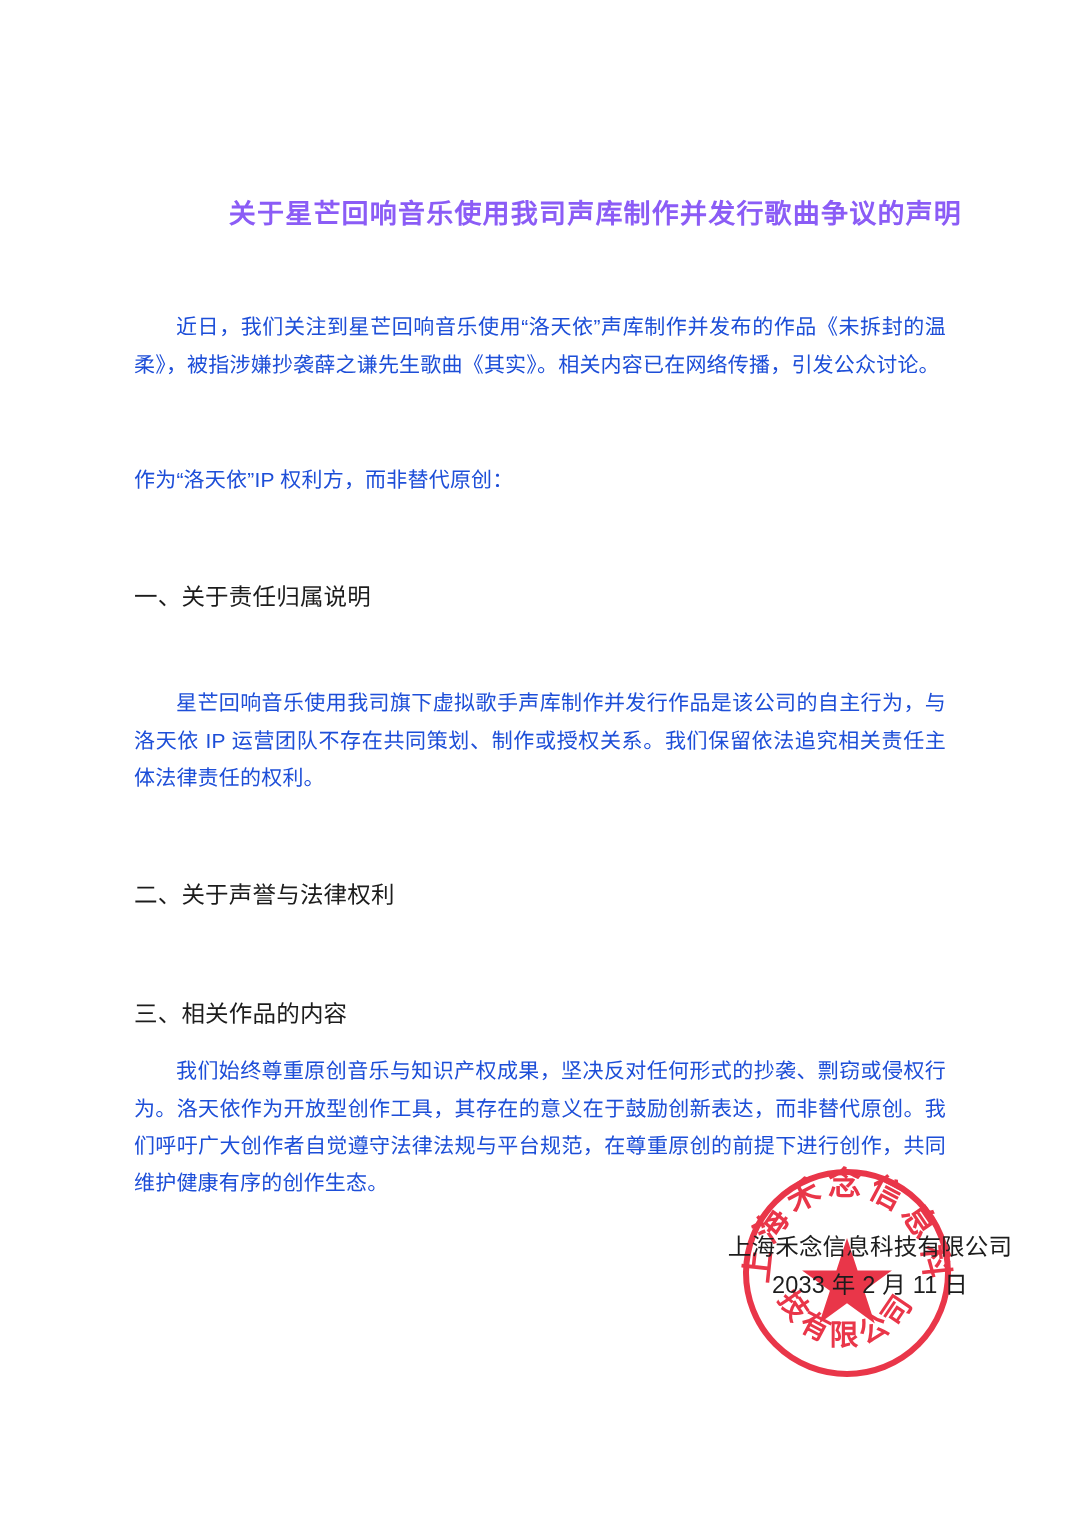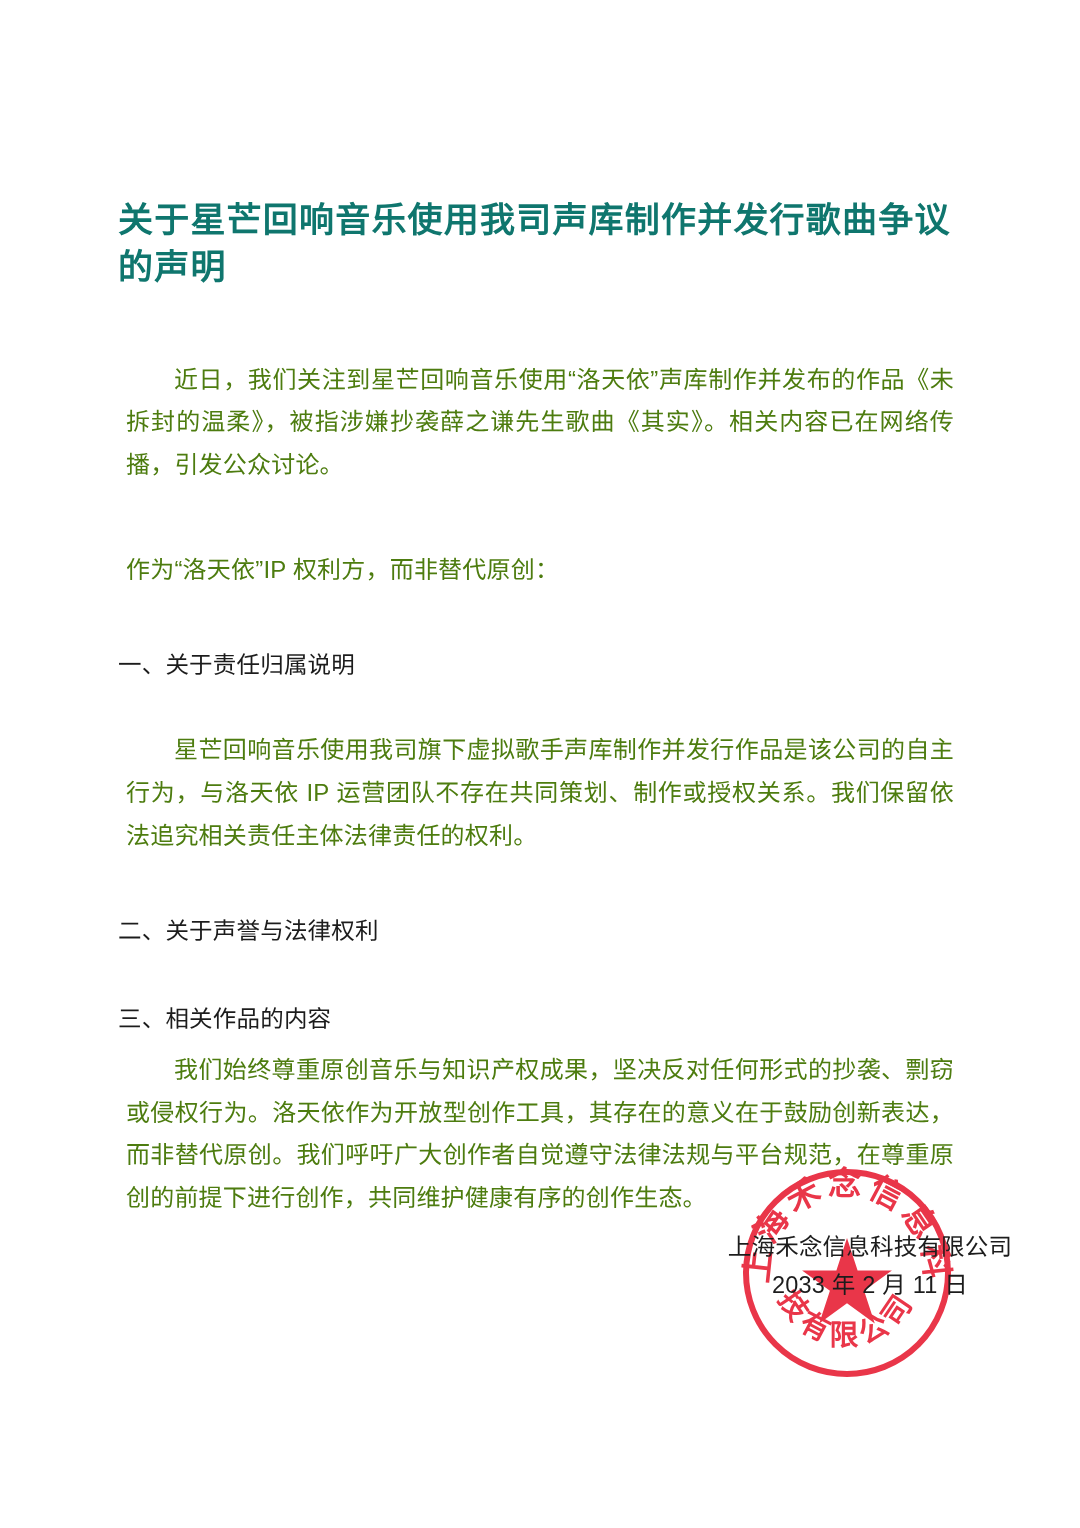--- a/index.html
+++ b/index.html
@@ -23,45 +23,45 @@
   #content {
     position: absolute;
     left: 118px;
     top: 0;
     width: 844px;
   }
 
   .doc-title {
     margin: 0;
     padding-top: 196px;
-    font-size: 35px;
+    font-size: 27px;
     font-weight: bold;
-    text-align: left;
+    text-align: right;
     letter-spacing: 1.2px;
-    color: #0f766e;
+    color: #8b5cf6;
     line-height: 1.35;
   }
 
   .para {
-    margin: 8px;
-    font-size: 24px;
+    margin: 16px;
+    font-size: 21px;
     line-height: 1.78;
     text-align: justify;
     text-justify: inter-ideograph;
-    color: #4d7c0f;
+    color: #1d4ed8;
     letter-spacing: 0.2px;
   }
   .indent {
     text-indent: 2em;
   }
   .indent-soft {
     text-indent: 1em;
   }
   .section-head {
-    margin: 0;
+    margin: 16px;
     font-size: 23.5px;
     line-height: 1.78;
     color: #1c1c1c;
     letter-spacing: 0.2px;
   }
 
   .gap-lg { height: 46px; }
   .gap-md { height: 34px; }
   .gap-title { height: 60px; }
 

